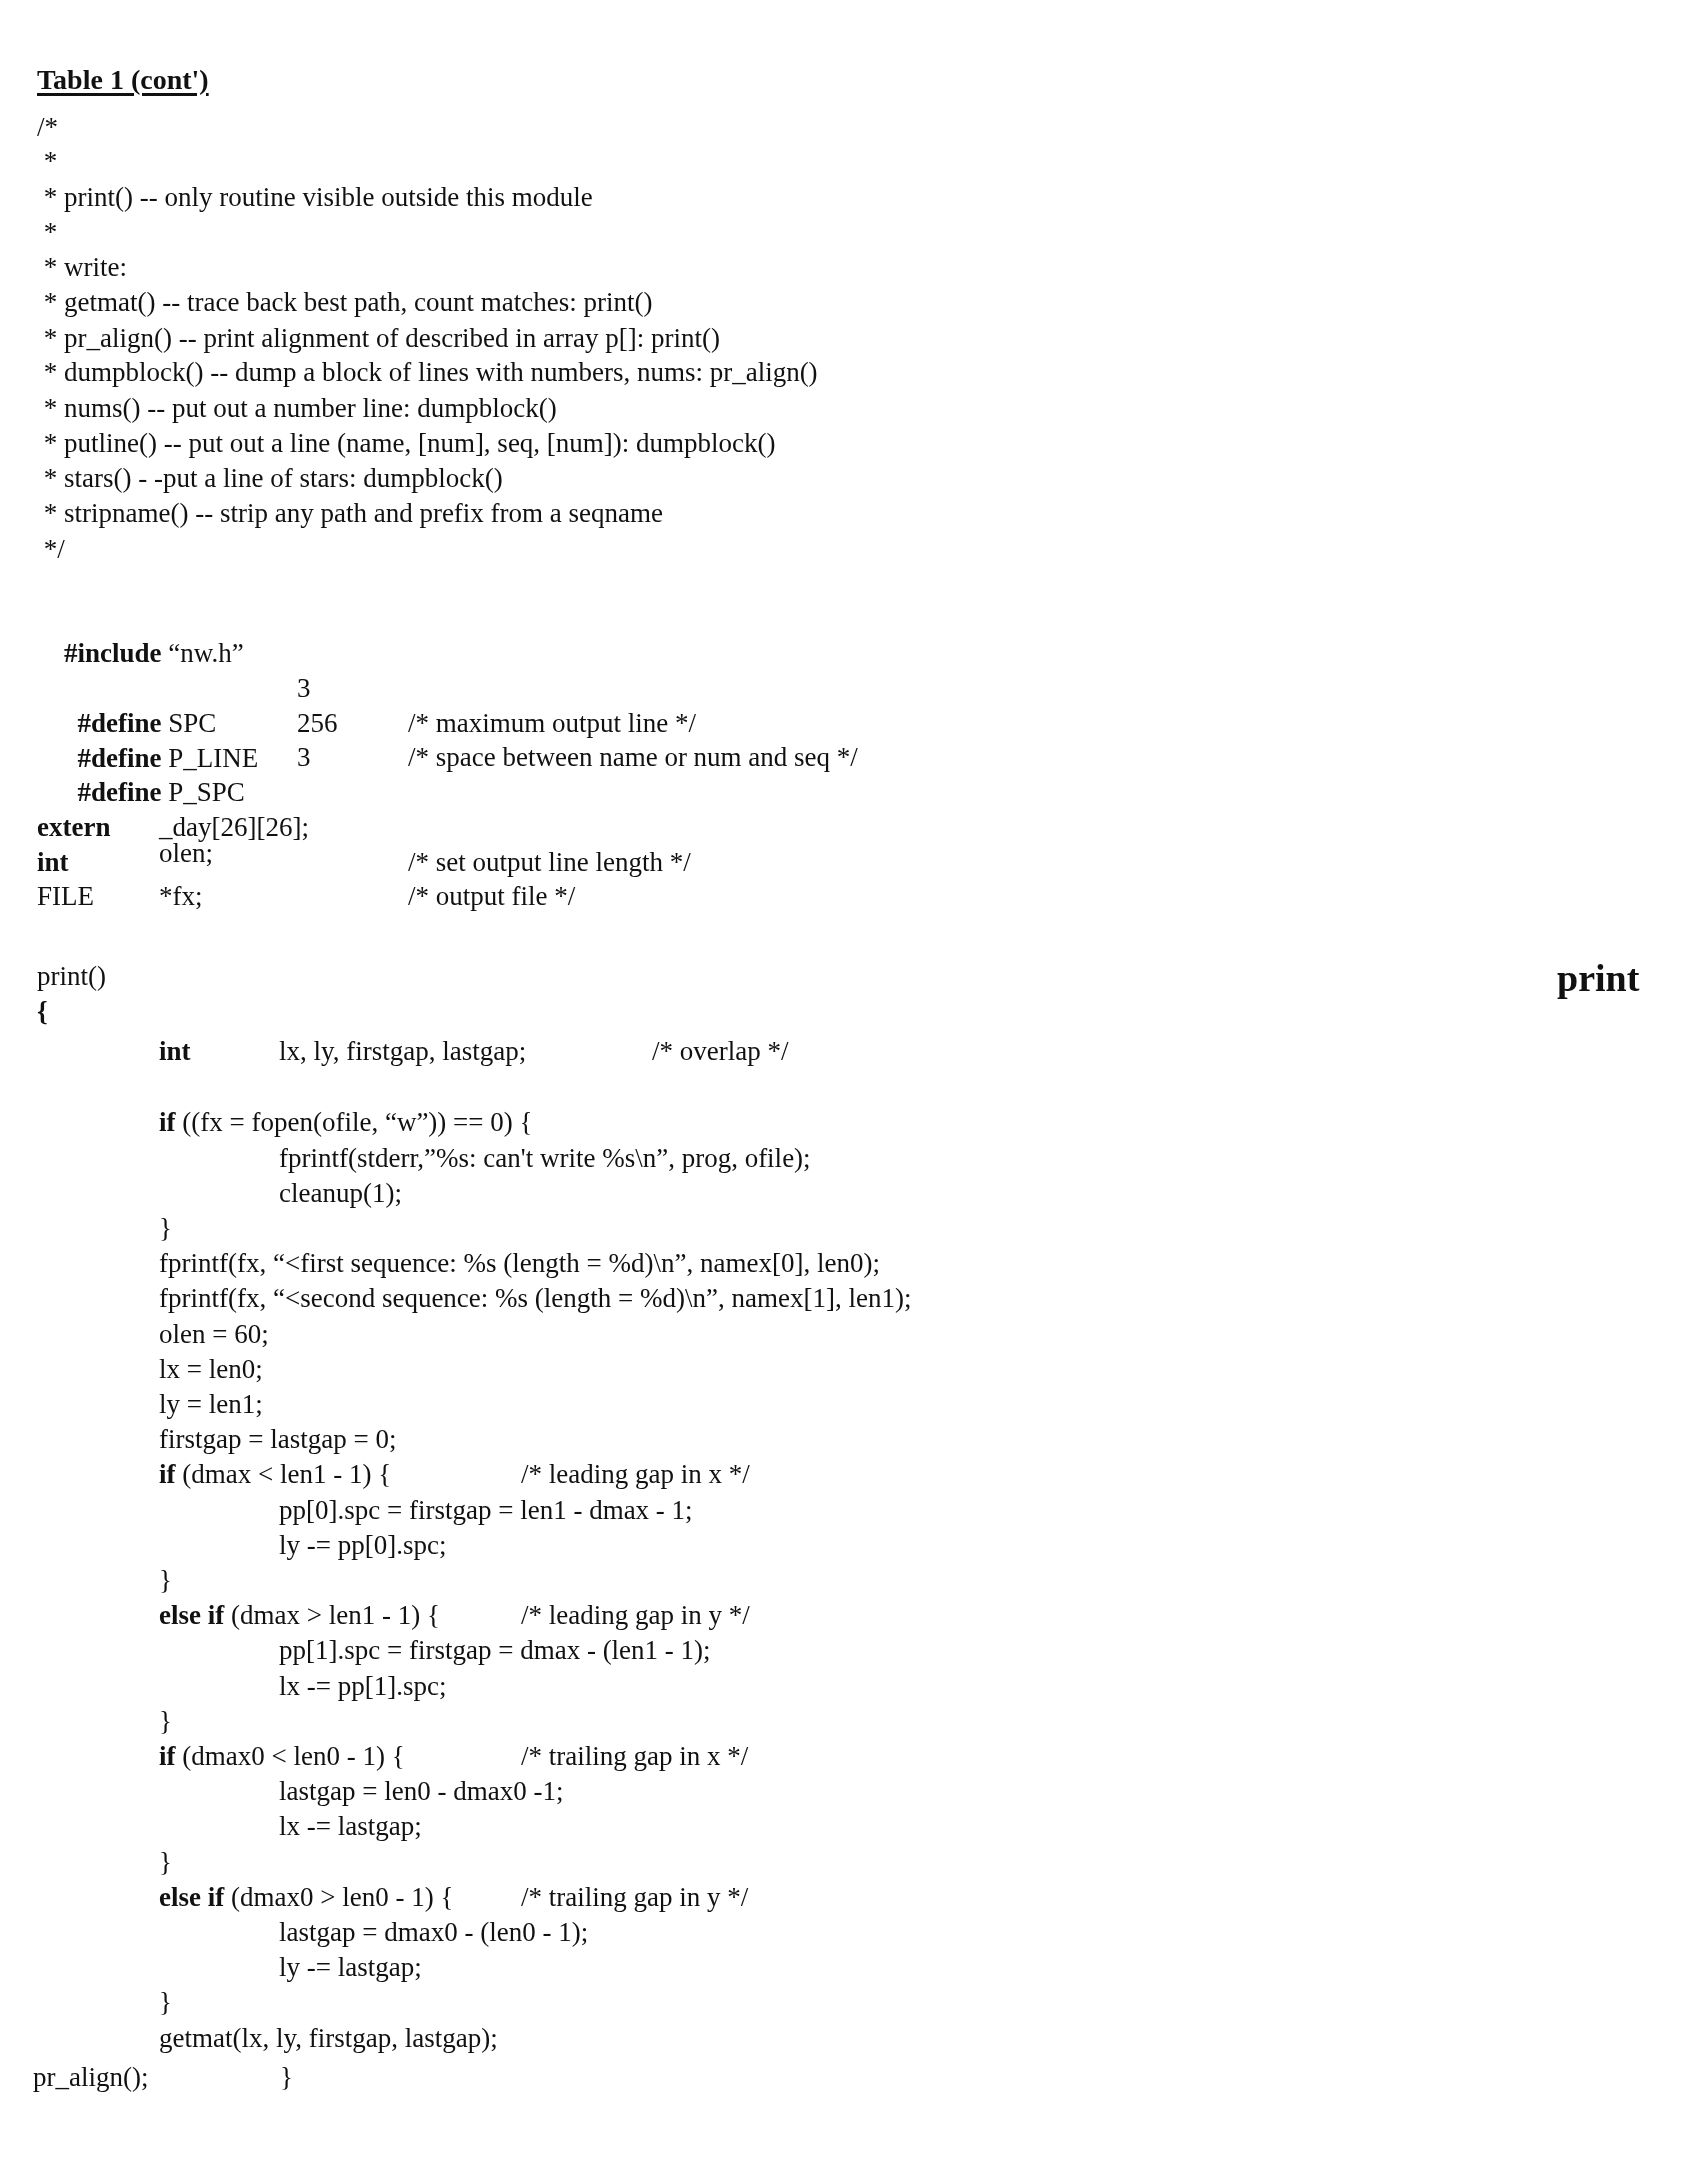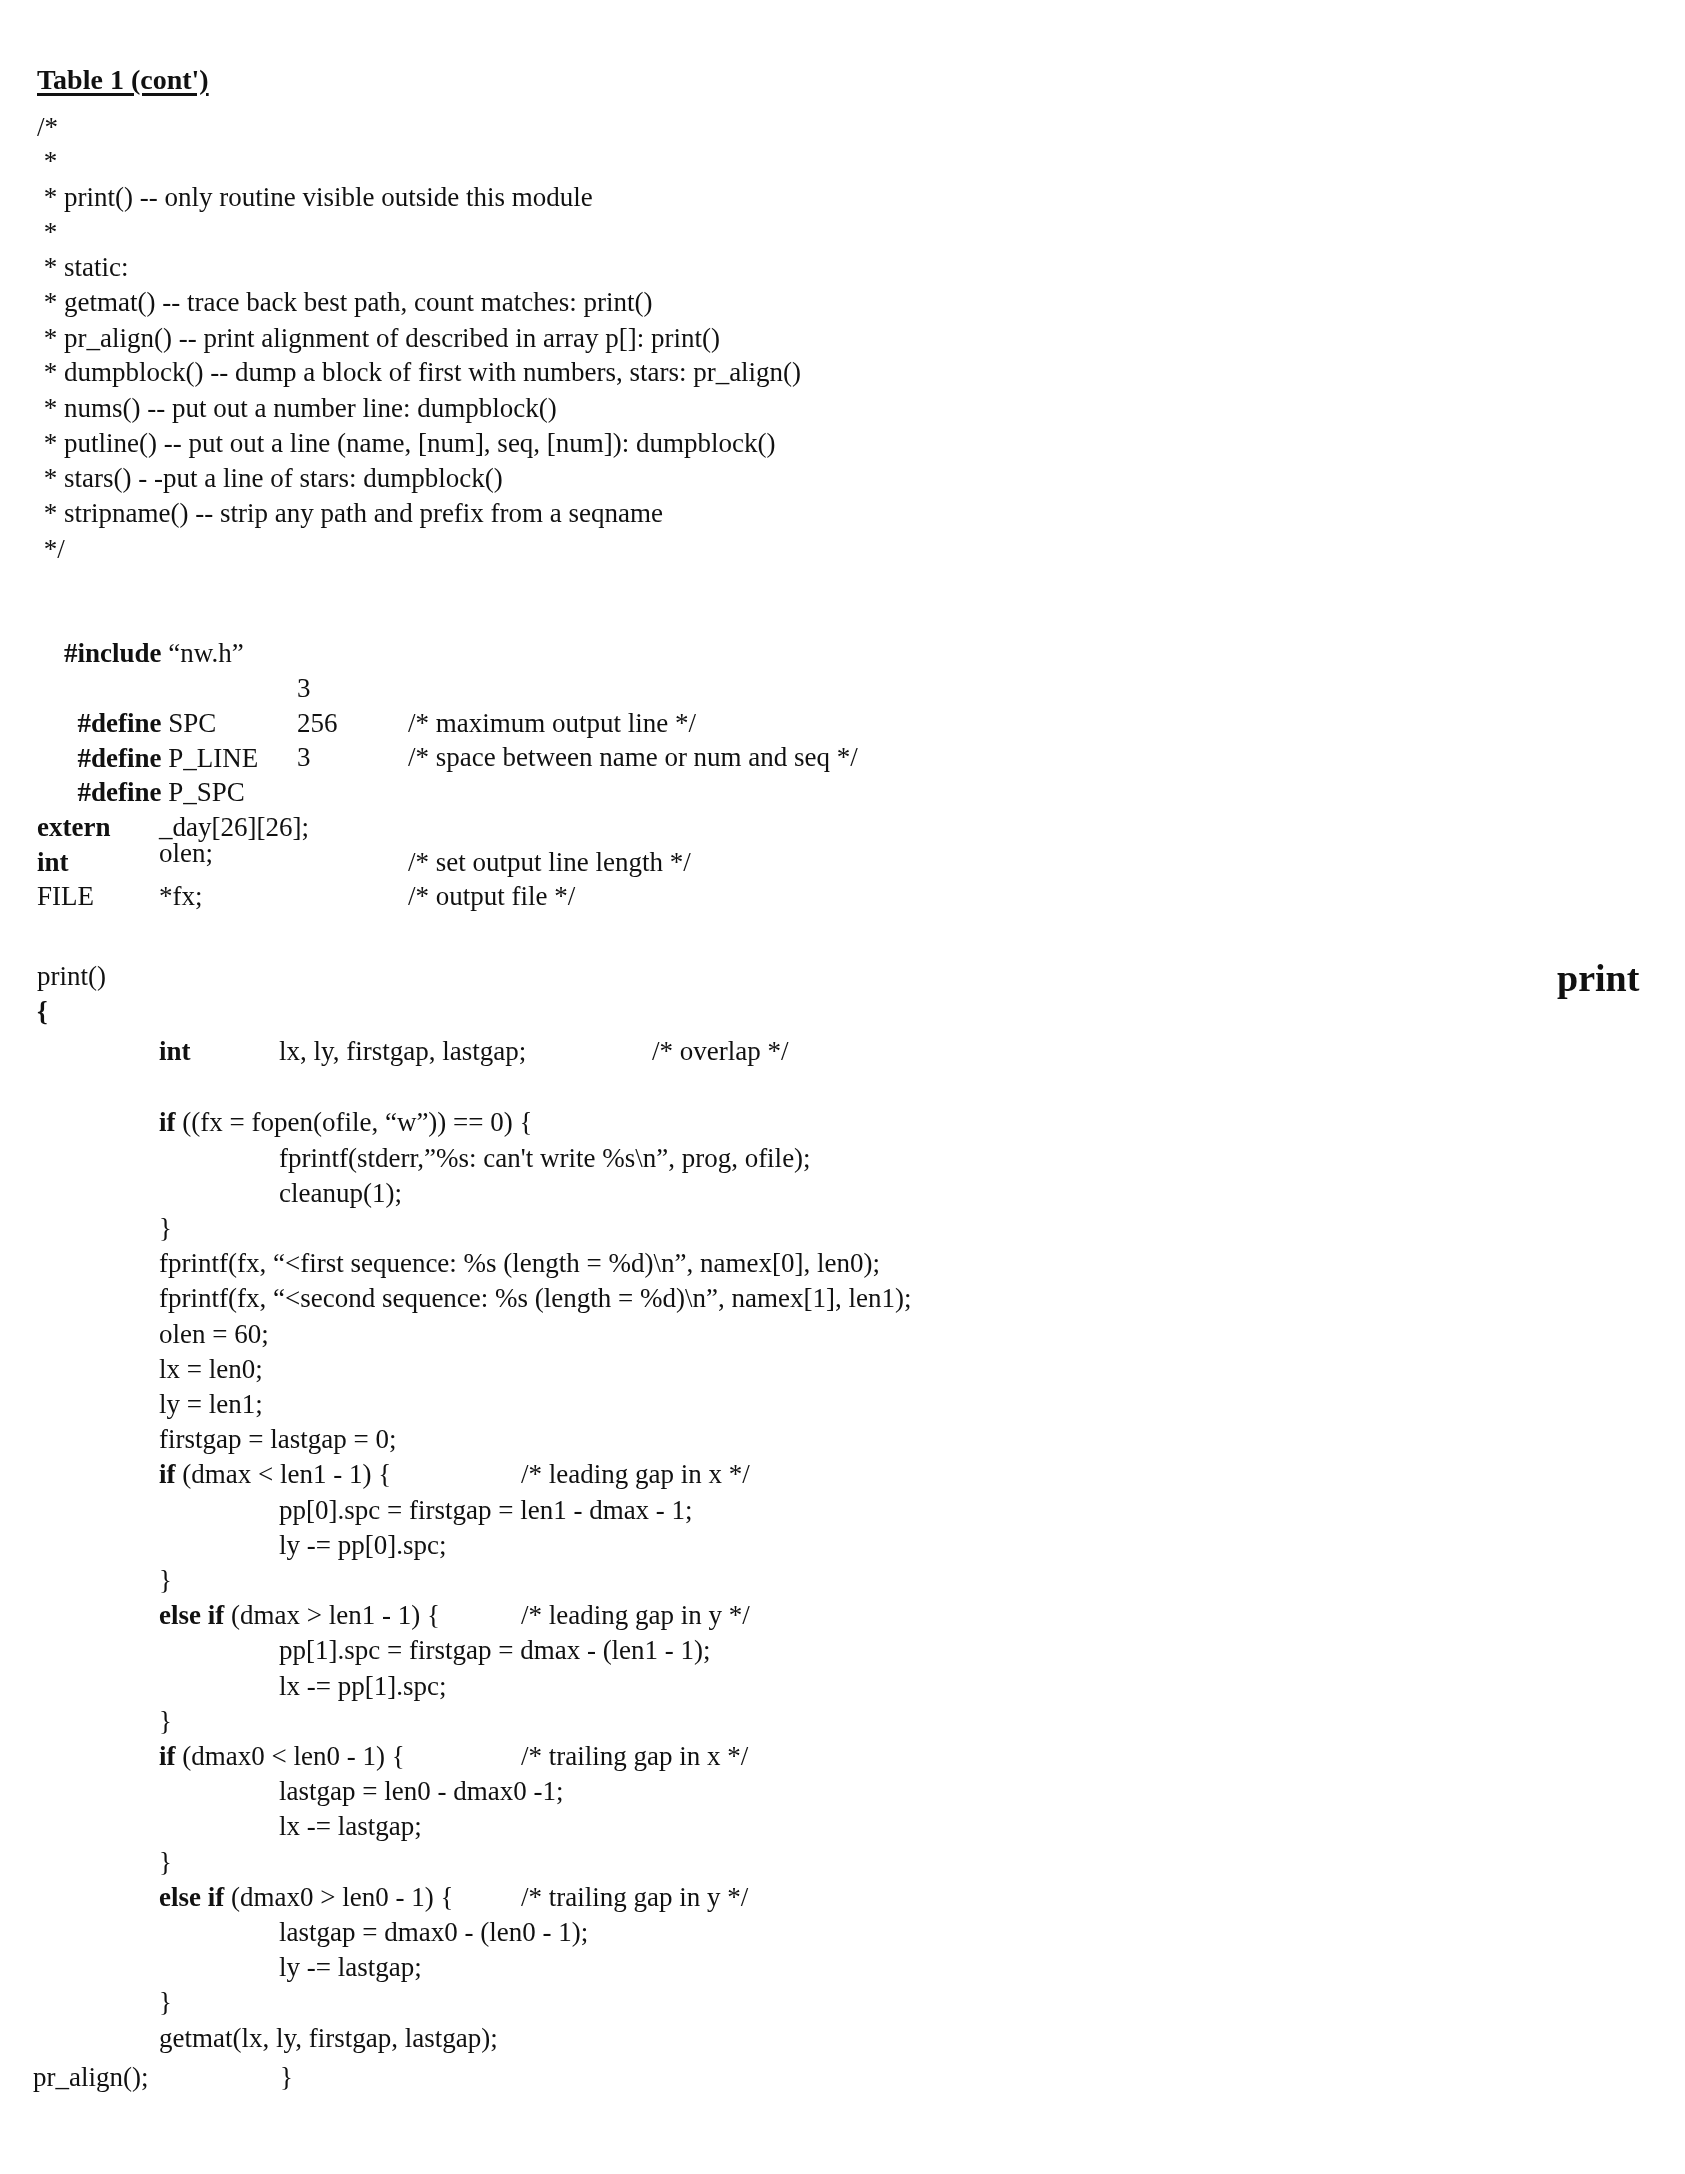--- a/index.html
+++ b/index.html
@@ -17,24 +17,24 @@
 
 <div>
   <div class="title">Table 1 (cont')</div>
   <div class="side">print</div>
 
   <div>
     <div class="line" style="left:37px; top:110px;">/*</div>
     <div class="line" style="left:37px; top:144px;"> *</div>
     <div class="line" style="left:37px; top:180px;"> * print() -- only routine visible outside this module</div>
     <div class="line" style="left:37px; top:215px;"> *</div>
-    <div class="line" style="left:37px; top:250px;"> * static:</div>
+    <div class="line" style="left:37px; top:250px;"> * write:</div>
     <div class="line" style="left:37px; top:285px;"> * getmat() -- trace back best path, count matches: print()</div>
     <div class="line" style="left:37px; top:321px;"> * pr_align() -- print alignment of described in array p[]: print()</div>
-    <div class="line" style="left:37px; top:355px;"> * dumpblock() -- dump a block of first with numbers, stars: pr_align()</div>
+    <div class="line" style="left:37px; top:355px;"> * dumpblock() -- dump a block of lines with numbers, nums: pr_align()</div>
     <div class="line" style="left:37px; top:391px;"> * nums() -- put out a number line: dumpblock()</div>
     <div class="line" style="left:37px; top:426px;"> * putline() -- put out a line (name, [num], seq, [num]): dumpblock()</div>
     <div class="line" style="left:37px; top:461px;"> * stars() - -put a line of stars: dumpblock()</div>
     <div class="line" style="left:37px; top:496px;"> * stripname() -- strip any path and prefix from a seqname</div>
     <div class="line" style="left:37px; top:532px;"> */</div>
   </div>
 
   <div class="line" style="left:37px; top:601px;">
     <span class="kw">#include</span> <span>“nw.h”</span>
   </div>

